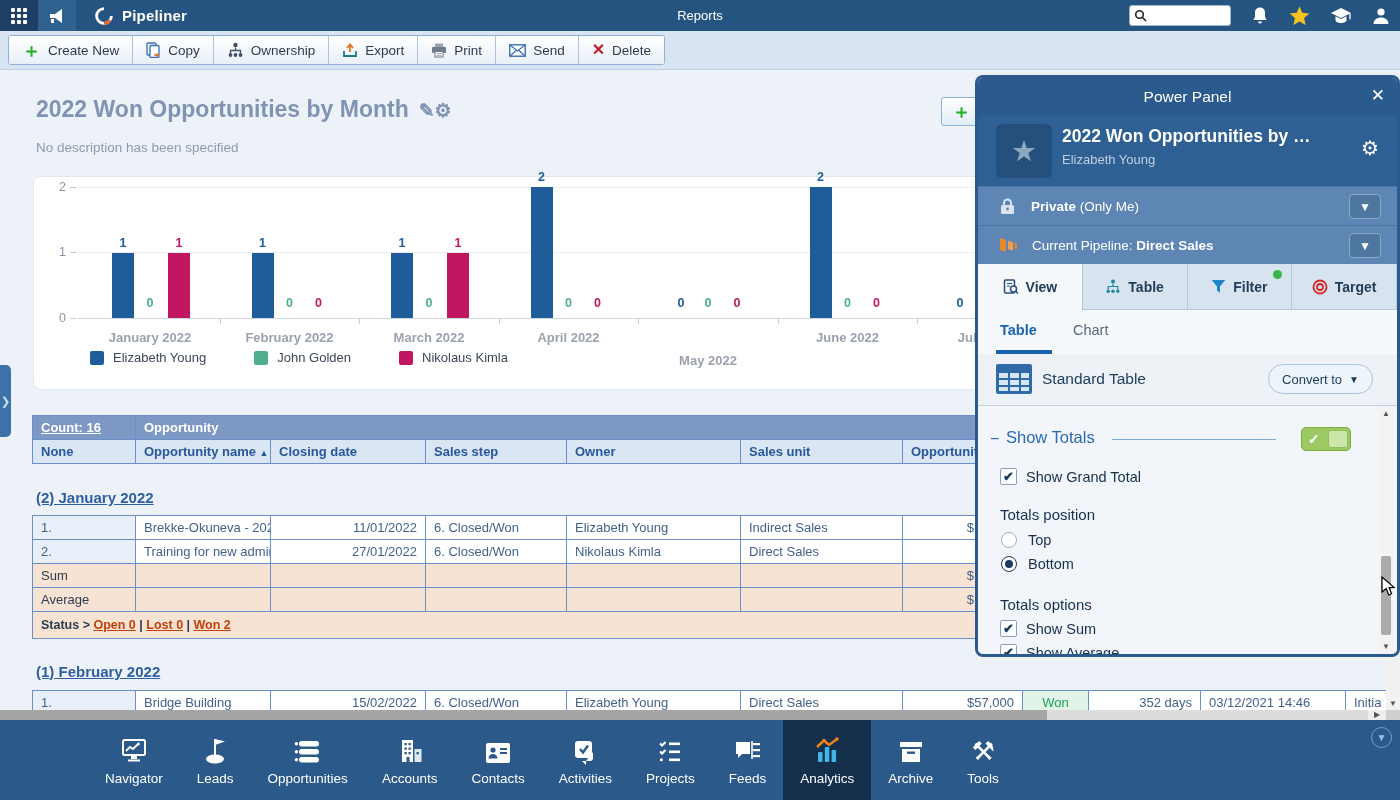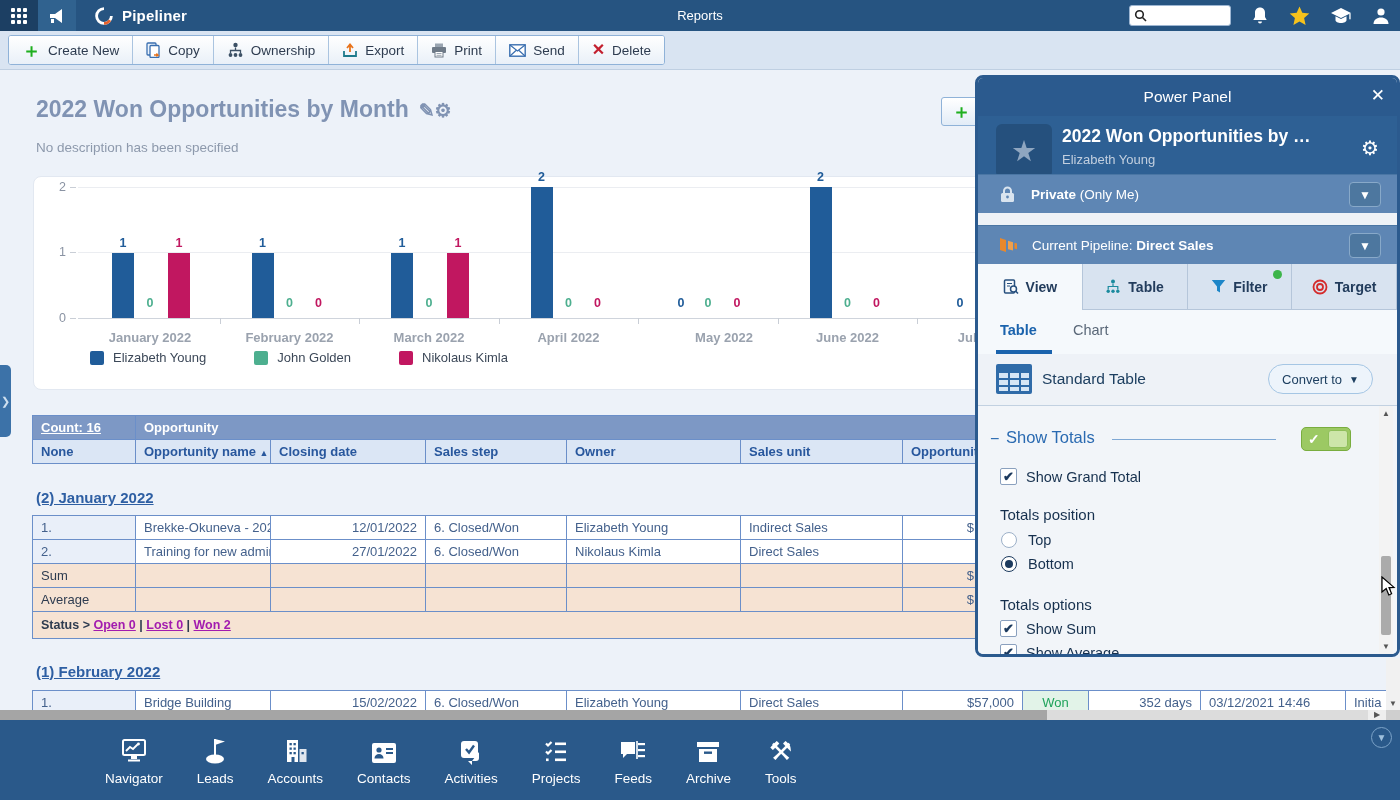--- a/index.html
+++ b/index.html
@@ -53,21 +53,21 @@
   
   #table-layer{position:absolute;left:0;top:0;width:1400px;height:760px;}
   .rep-table{border-collapse:collapse;table-layout:fixed;width:1373px;}
   .rep-table td,.rep-table th{border:1px solid #6b8fc9;height:23px;padding:0 8px;font-size:13px;color:#44618c;background:#fff;white-space:nowrap;overflow:hidden;text-align:left;font-weight:normal;}
   .rep-table .h1 td{background:#7d98c5;color:#fff;font-weight:bold;}
   .rep-table .h2 td{background:#dbe6f5;color:#28579d;font-weight:bold;}
   .numcell{background:#e9eff9 !important;}
   .totrow td{background:#f6e3d3;}
   .totlabel{font-weight:bold;color:#2e3c50 !important;}
   .statusrow td{background:#f6e3d3;color:#2e3c50;font-weight:bold;font-size:12.5px;}
-  .statusrow a{color:#a21caf;text-decoration:underline;cursor:pointer;}
+  .statusrow a{color:#c2410c;text-decoration:underline;cursor:pointer;}
   .sec-title{position:absolute;font-size:15px;font-weight:bold;color:#2e5fa3;text-decoration:underline;cursor:pointer;}
   .val-cut{padding-right:48px !important;text-align:right;}
   .won-cell{background:#e2f3e8 !important;color:#1ea35a !important;font-weight:bold;text-align:center !important;}
   .countlink{text-decoration:underline;cursor:pointer;}
 
   
   .hscroll{position:absolute;left:0;top:710px;width:1400px;height:10px;background:#dcdcdc;z-index:40;}
   .hthumb{position:absolute;left:0;top:0;width:1047px;height:10px;background:#a5a5a5;}
   .harrow{position:absolute;left:1368px;top:0;width:18px;height:10px;color:#555;font-size:8px;line-height:10px;text-align:center;background:#eee;}
   .hcorner{position:absolute;right:0;top:0;width:14px;height:10px;background:#cfcfcf;}
@@ -277,21 +277,21 @@
       <div class="vlabel" style="left: 387px; top: 235.5px; color: rgb(32, 92, 153);">1</div>
       <div class="vlabel" style="left: 414px; top: 296px; color: rgb(77, 175, 143);">0</div>
       <div class="bar" style="left: 447px; top: 252.5px; height: 65.5px; background: rgb(193, 23, 96);"></div>
       <div class="vlabel" style="left: 443px; top: 235.5px; color: rgb(193, 23, 96);">1</div>
       <div class="cat-label" style="left: 503.5px;">April 2022</div>
       <div class="tick" style="left: 498.75px;"></div>
       <div class="bar" style="left: 530.5px; top: 187px; height: 131px; background: rgb(32, 92, 153);"></div>
       <div class="vlabel" style="left: 526.5px; top: 170px; color: rgb(32, 92, 153);">2</div>
       <div class="vlabel" style="left: 553.5px; top: 296px; color: rgb(77, 175, 143);">0</div>
       <div class="vlabel" style="left: 582.5px; top: 296px; color: rgb(193, 23, 96);">0</div>
-      <div class="cat-label" style="left: 659px;">May 2022</div>
+      <div class="cat-label" style="left: 643px; margin-top: 23px;">May 2022</div>
       <div class="tick" style="left: 638.25px;"></div>
       <div class="vlabel" style="left: 666px; top: 296px; color: rgb(32, 92, 153);">0</div>
       <div class="vlabel" style="left: 693px; top: 296px; color: rgb(77, 175, 143);">0</div>
       <div class="vlabel" style="left: 722px; top: 296px; color: rgb(193, 23, 96);">0</div>
       <div class="cat-label" style="left: 782.5px;">June 2022</div>
       <div class="tick" style="left: 777.75px;"></div>
       <div class="bar" style="left: 809.5px; top: 187px; height: 131px; background: rgb(32, 92, 153);"></div>
       <div class="vlabel" style="left: 805.5px; top: 170px; color: rgb(32, 92, 153);">2</div>
       <div class="vlabel" style="left: 832.5px; top: 296px; color: rgb(77, 175, 143);">0</div>
       <div class="vlabel" style="left: 861.5px; top: 296px; color: rgb(193, 23, 96);">0</div>
@@ -362,21 +362,21 @@
           <col style="width:120px">
           <col style="width:66px">
           <col style="width:112px">
           <col style="width:145px">
           <col style="width:60px">
         </colgroup>
         <tbody>
           <tr>
             <td class="numcell " style="">1.</td>
             <td class="" style="">Brekke-Okuneva - 2020</td>
-            <td class="" style="text-align:right;">12/01/2022</td>
+            <td class="" style="text-align:right;">11/01/2022</td>
             <td class="" style="">6. Closed/Won</td>
             <td class="" style="">Elizabeth Young</td>
             <td class="" style="">Indirect Sales</td>
             <td class=" val-cut" style="text-align:right;">$</td>
             <td class="" style=""></td>
             <td class="" style="text-align:right;"></td>
             <td class="" style="text-align:right;"></td>
             <td class="" style=""></td>
           </tr>
           <tr>
@@ -471,21 +471,21 @@
     <div class="pp-header">
       <span>Power Panel</span>
       <span class="pp-close">✕</span>
     </div>
     <div class="pp-card">
       <div class="pp-starbox">★</div>
       <div class="pp-rtitle">2022 Won Opportunities by …</div>
       <div class="pp-rowner">Elizabeth Young</div>
       <div class="pp-gear">⚙</div>
     </div>
-    <div class="pp-row" style="top:96px">
+    <div class="pp-row" style="top:108px">
       <svg style="margin-left:22px" width="15" height="17" viewBox="0 0 15 17">
           <rect x="1" y="7" width="13" height="9" rx="1.5" fill="#d9e4ef"></rect>
           <path d="M4 7 V5 a3.5 3.5 0 0 1 7 0 v2" stroke="#d9e4ef" stroke-width="2" fill="none"></path>
           <circle cx="7.5" cy="11" r="1.4" fill="#5e86b4"></circle>
         </svg>
       <span style="margin-left:16px"><b>Private</b><span> (Only Me)</span></span>
       <div class="pp-chevbtn">▼</div>
     </div>
     <div class="pp-row" style="top:147px">
       <svg style="margin-left:20px" width="20" height="18" viewBox="0 0 20 18">
@@ -607,20 +607,35 @@
             <svg width="28" height="30" viewBox="0 0 28 30">
               <line x1="14" y1="3" x2="14" y2="20" stroke="#fff" stroke-width="2"></line>
               <polygon points="14,3 24,5.5 14,9" fill="#fff"></polygon>
               <ellipse cx="14" cy="23" rx="9" ry="4.5" fill="#fff"></ellipse>
             </svg>
           </span>
         <span>Leads</span>
       </div>
       <div class="nav-item">
         <span class="nav-ic">
+            <svg width="30" height="28" viewBox="0 0 30 28">
+              <g fill="#fff">
+                <rect x="6" y="3" width="20" height="5.5" rx="2.7"></rect>
+                <rect x="6" y="11" width="20" height="5.5" rx="2.7"></rect>
+                <rect x="6" y="19" width="20" height="5.5" rx="2.7"></rect>
+                <circle cx="3.4" cy="5.7" r="1.7"></circle>
+                <circle cx="3.4" cy="13.7" r="1.7"></circle>
+                <circle cx="3.4" cy="21.7" r="1.7"></circle>
+              </g>
+            </svg>
+          </span>
+        <span>Opportunities</span>
+      </div>
+      <div class="nav-item">
+        <span class="nav-ic">
             <svg width="28" height="30" viewBox="0 0 28 30">
               <rect x="6" y="4" width="11" height="22" fill="#fff"></rect>
               <rect x="18.5" y="13" width="7" height="13" fill="#fff" opacity=".85"></rect>
               <g fill="#2a598a">
                 <rect x="8.5" y="7" width="2.3" height="2.3"></rect>
                 <rect x="12.5" y="7" width="2.3" height="2.3"></rect>
                 <rect x="8.5" y="11.5" width="2.3" height="2.3"></rect>
                 <rect x="12.5" y="11.5" width="2.3" height="2.3"></rect>
                 <rect x="8.5" y="16" width="2.3" height="2.3"></rect>
                 <rect x="12.5" y="16" width="2.3" height="2.3"></rect>
@@ -677,20 +692,35 @@
               <g fill="#fff">
                 <rect x="20" y="5" width="7" height="2.2"></rect>
                 <rect x="20" y="11" width="7" height="2.2"></rect>
                 <rect x="20" y="17" width="7" height="2.2"></rect>
               </g>
               <line x1="19" y1="3" x2="19" y2="21" stroke="#fff" stroke-width="1.6"></line>
             </svg>
           </span>
         <span>Feeds</span>
       </div>
+      <div class="nav-item active">
+        <span class="nav-ic">
+            <svg width="30" height="30" viewBox="0 0 30 30">
+              <g fill="#41b6e8">
+                <rect x="6" y="16" width="4.5" height="10" rx="1"></rect>
+                <rect x="12.8" y="11" width="4.5" height="15" rx="1"></rect>
+                <rect x="19.6" y="14" width="4.5" height="12" rx="1"></rect>
+              </g>
+              <polyline points="5,11 12,4.5 17,9 25,3" stroke="#f0821e" stroke-width="2.4" fill="none"></polyline>
+              <circle cx="12" cy="4.5" r="1.8" fill="#f0821e"></circle>
+              <circle cx="25" cy="3" r="1.8" fill="#f0821e"></circle>
+            </svg>
+          </span>
+        <span>Analytics</span>
+      </div>
       <div class="nav-item">
         <span class="nav-ic">
             <svg width="28" height="28" viewBox="0 0 28 28">
               <rect x="3" y="4" width="22" height="5" fill="#fff"></rect>
               <path d="M5 11 h18 v13 H5z" fill="#fff"></path>
               <rect x="10" y="13.5" width="8" height="2.4" fill="#2a598a"></rect>
             </svg>
           </span>
         <span>Archive</span>
       </div>

